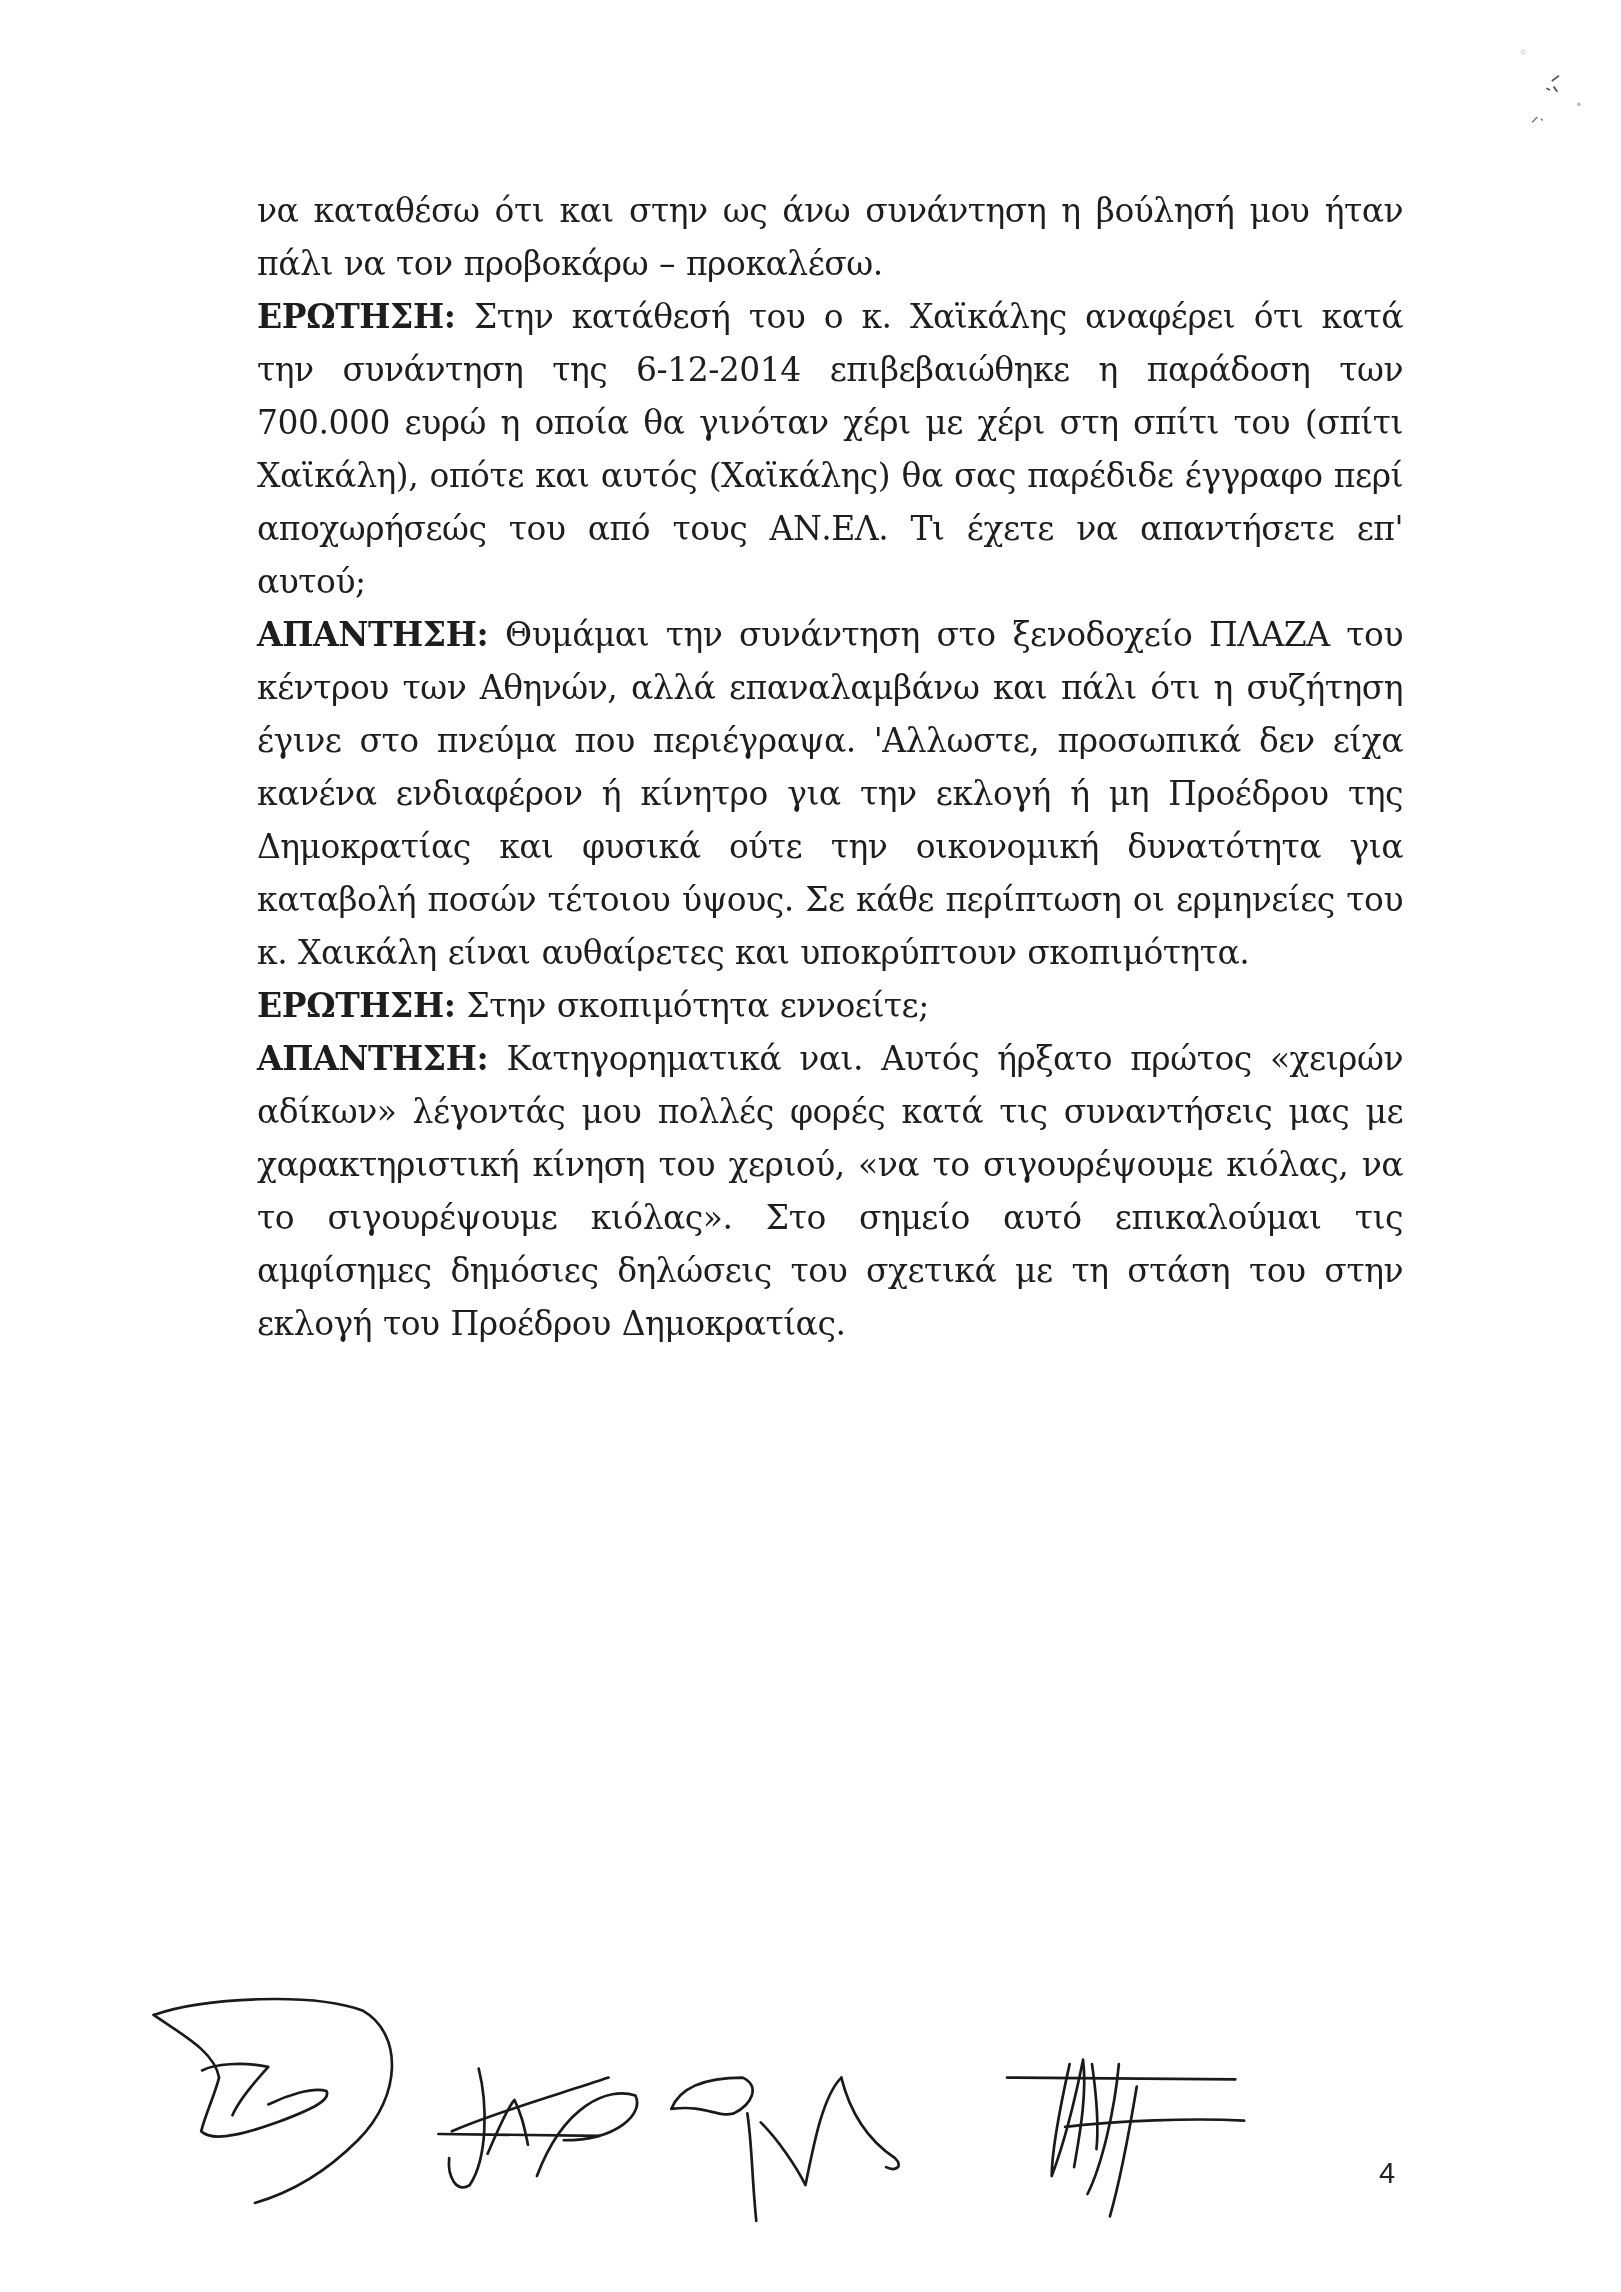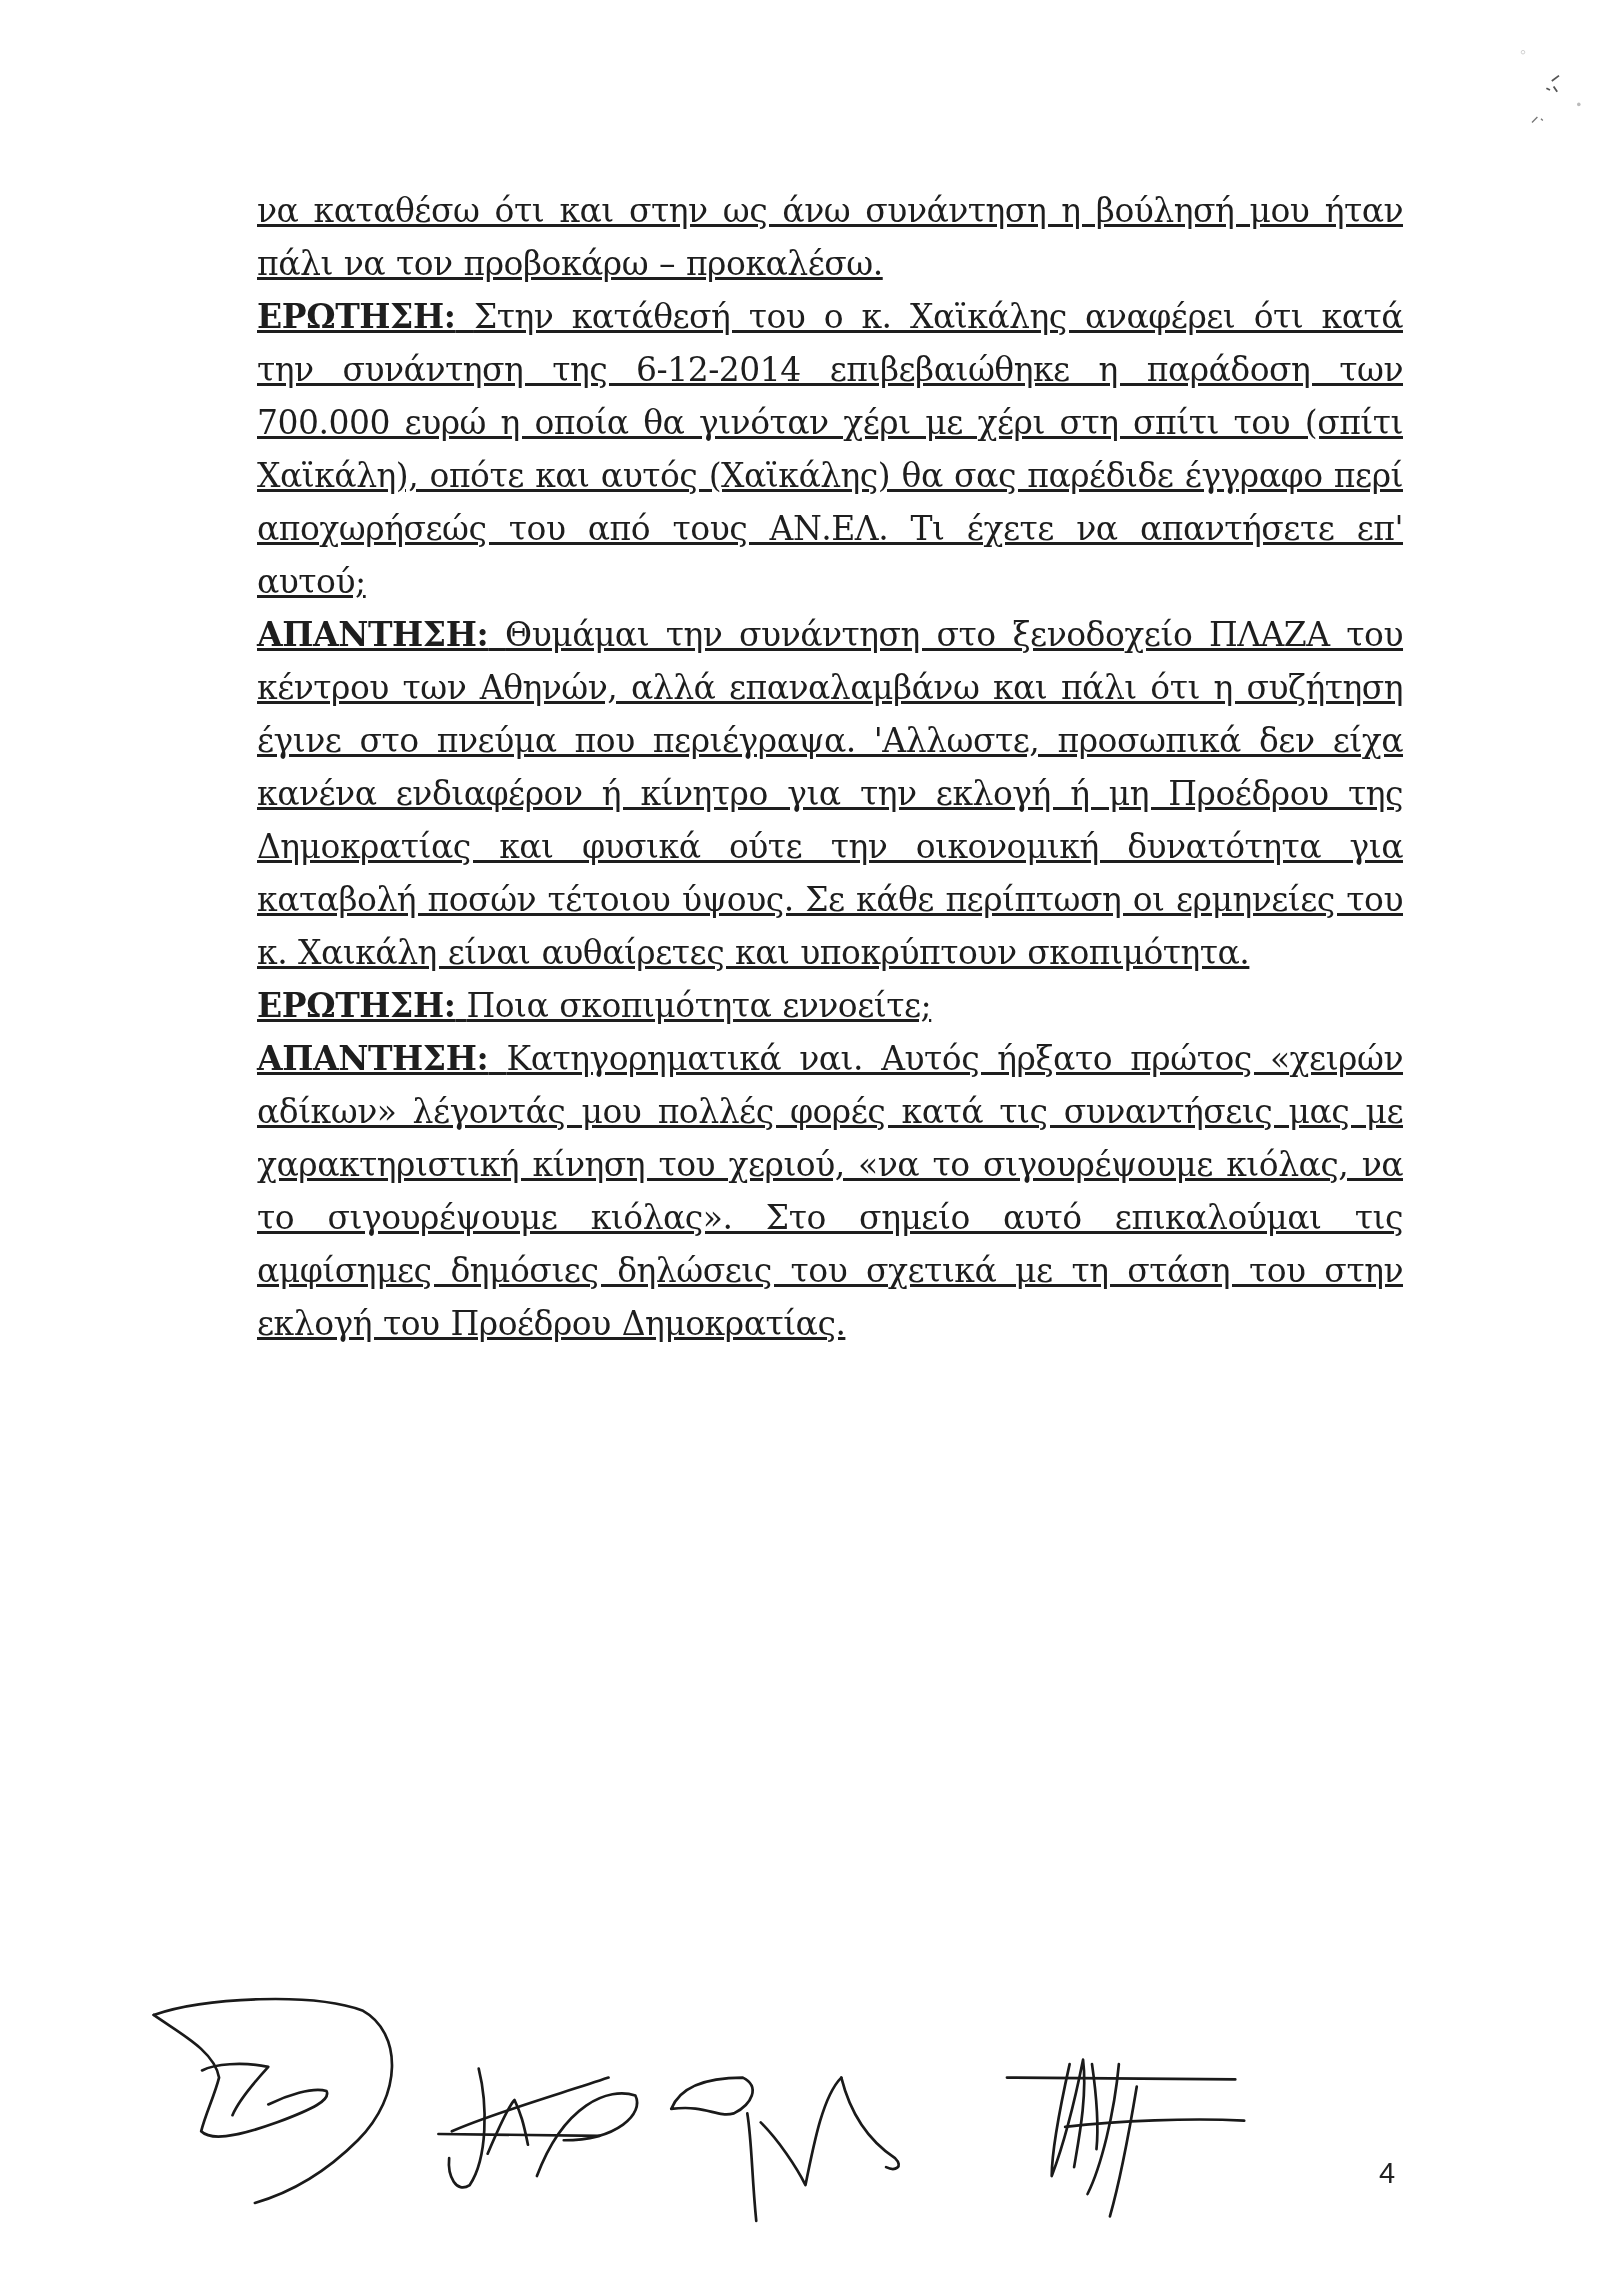--- a/index.html
+++ b/index.html
@@ -33,21 +33,20 @@
       width: 1146px;
       font-size: 33px;
       line-height: 53px;
       letter-spacing: -0.5px;
       word-spacing: 0.9px;
     }
     .para {
       margin: 0;
       text-align: justify;
       text-align-last: left;
-      text-decoration: underline;
     }
     .label {
       font-weight: bold;
       letter-spacing: -0.4px;
     }
     .signatures {
       position: absolute;
       left: 134px;
       top: 1961px;
       width: 1343px;
@@ -81,21 +80,21 @@
     <p class="para">
       <span class="label">ΕΡΩΤΗΣΗ:</span>
       <span>Στην κατάθεσή του ο κ. Χαϊκάλης αναφέρει ότι κατά την συνάντηση της 6-12-2014 επιβεβαιώθηκε η παράδοση των 700.000 ευρώ η οποία θα γινόταν χέρι με χέρι στη σπίτι του (σπίτι Χαϊκάλη), οπότε και αυτός (Χαϊκάλης) θα σας παρέδιδε έγγραφο περί αποχωρήσεώς του από τους ΑΝ.ΕΛ. Τι έχετε να απαντήσετε επ' αυτού;</span>
     </p>
     <p class="para">
       <span class="label">ΑΠΑΝΤΗΣΗ:</span>
       <span>Θυμάμαι την συνάντηση στο ξενοδοχείο ΠΛΑΖΑ του κέντρου των Αθηνών, αλλά επαναλαμβάνω και πάλι ότι η συζήτηση έγινε στο πνεύμα που περιέγραψα. 'Αλλωστε, προσωπικά δεν είχα κανένα ενδιαφέρον ή κίνητρο για την εκλογή ή μη Προέδρου της Δημοκρατίας και φυσικά ούτε την οικονομική δυνατότητα για καταβολή ποσών τέτοιου ύψους. Σε κάθε περίπτωση οι ερμηνείες του κ. Χαικάλη είναι αυθαίρετες και υποκρύπτουν σκοπιμότητα.</span>
     </p>
     <p class="para">
       <span class="label">ΕΡΩΤΗΣΗ:</span>
-      <span>Ποια σκοπιμότητα εννοείτε;</span>
+      <span>Στην σκοπιμότητα εννοείτε;</span>
     </p>
     <p class="para">
       <span class="label">ΑΠΑΝΤΗΣΗ:</span>
       <span>Κατηγορηματικά ναι. Αυτός ήρξατο πρώτος «χειρών αδίκων» λέγοντάς μου πολλές φορές κατά τις συναντήσεις μας με χαρακτηριστική κίνηση του χεριού, «να το σιγουρέψουμε κιόλας, να το σιγουρέψουμε κιόλας». Στο σημείο αυτό επικαλούμαι τις αμφίσημες δημόσιες δηλώσεις του σχετικά με τη στάση του στην εκλογή του Προέδρου Δημοκρατίας.</span>
     </p>
   </div>
 
   <svg class="signatures" viewBox="0 0 1500 300" fill="none" stroke="#1a1a1a" stroke-width="3" stroke-linecap="round" stroke-linejoin="round">
 
     <g>

